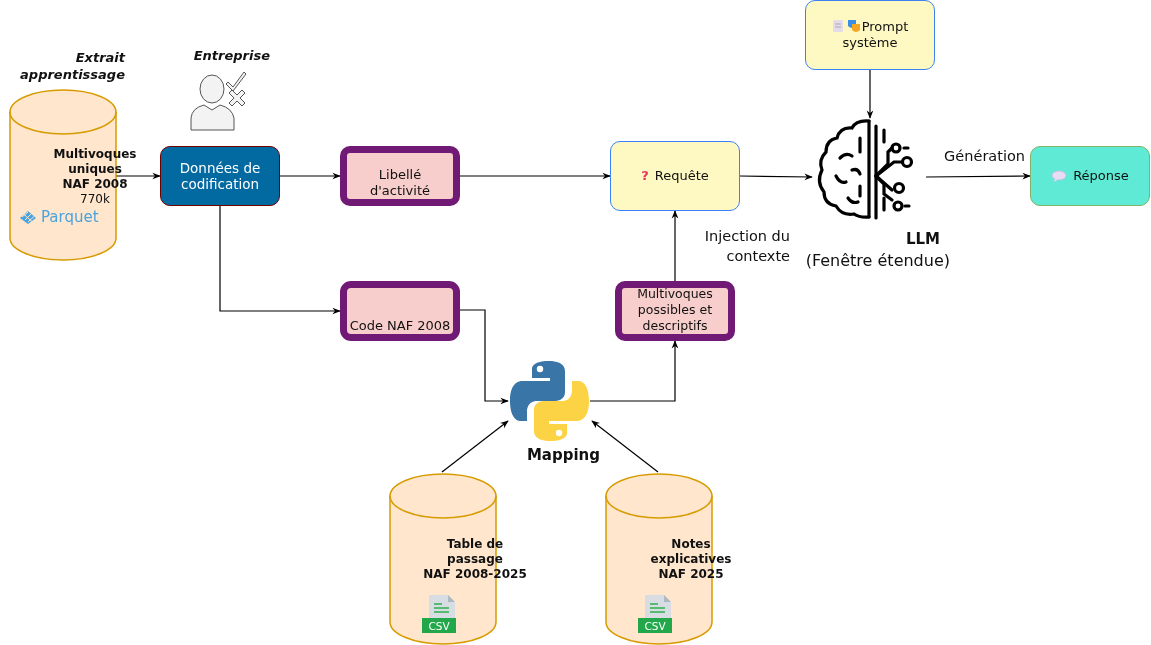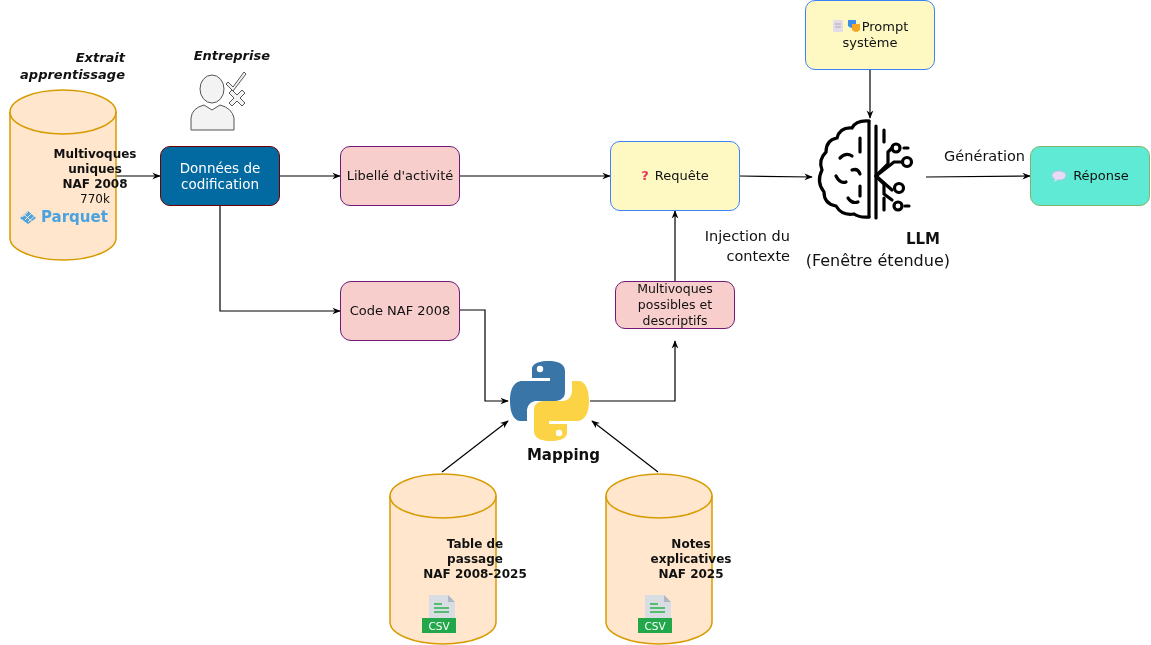--- a/index.html
+++ b/index.html
@@ -3,21 +3,21 @@
 <meta charset="utf-8">
 <style>
   html, body { margin:0; padding:0; background:#ffffff; }
   body { width:1151px; height:645px; position:relative; overflow:hidden;
          font-family:"DejaVu Sans", sans-serif; color:#111; }
   .abs { position:absolute; }
   svg.wires { position:absolute; left:0; top:0; }
   .box { position:absolute; display:flex; align-items:center; justify-content:center;
          text-align:center; border-radius:10px; box-sizing:border-box; font-size:13px; line-height:16px; }
   .red-dark { background:#0369a1; border:1px solid #6f0000; color:#fff; font-size:13.5px; }
-  .pink { background:#f8cecc; border:1px solid #701a75; }
+  .pink { background:#f8cecc; border:7px solid #701a75;align-items:flex-end; }
   .blue { background:#fef9c3; border:1px solid #3b82f6;text-align:center; }
   .green { background:#5eead4; border:1px solid #82b366; }
   .label { position:absolute; text-align:right; }
   .italic-bold { font-style:italic; font-weight:bold; font-size:13px; }
   .cyl-text { position:absolute; text-align:center; font-size:12px; line-height:15px; font-weight:bold;padding-left:32px; }
   .edge-label { font-size:14.5px; line-height:20px; }
   .emoji { display:inline-block; margin-right:6px; }
 </style>
 </head>
 <body>
@@ -57,21 +57,21 @@
 </div>
 <div class="abs" style="left:18px;top:208px;width:92px;display:flex;align-items:center;gap:3px;">
   <svg width="20" height="16">
     <g fill="#4aa3df">
         <path d="M2,9 L10,2 L18,9 L10,15 Z"></path>
       </g>
     <g stroke="#ffe6cc" stroke-width="1">
         <path d="M6,5.5 L14,12.5 M10,3 L4,8 M13,5 L7,11 M16,7.5 L10,13"></path>
       </g>
   </svg>
-  <span style="color:#4aa3df;font-weight:bold;font-size:15px;">Parquet</span>
+  <span style="color:#4aa3df;font-weight:normal;font-size:15px;">Parquet</span>
 </div>
 
 <div class="label italic-bold" style="left:170px;top:48px;width:100px;">Entreprise</div>
 <svg class="abs" style="left:188px;top:68px;" width="66" height="64">
   <g fill="#f3f3f3" stroke="#555" stroke-width="1">
     <ellipse cx="24" cy="21" rx="12" ry="14"></ellipse>
     <path d="M3,62 L3,50 Q4,40 16,37 L24,42 L32,37 Q44,40 46,50 L46,62 Z"></path>
     <path d="M40,14 L45,19 L56,4 L58,6 L45,23 L38,16 Z"></path>
     <path d="M41,25 L44,22 L49,27 L54,22 L57,25 L52,30 L57,35 L54,38 L49,33 L44,38 L41,35 L46,30 Z"></path>
   </g>
@@ -139,21 +139,21 @@
     <path d="M4,9 L3,12 L7,9.5 Z" fill="#e6dcf3"></path>
   </svg>
   <span>Réponse</span>
 </div>
 
 <div class="label edge-label" style="left:680px;top:226px;width:110px;">
   <div>Injection du</div>
   <div>contexte</div>
 </div>
 
-<div class="box pink" style="left:615px;top:281px;width:120px;height:48px;font-size:12.5px;">
+<div class="box pink" style="left:615px;top:281px;width:120px;height:60px;font-size:12.5px;">
   <span style="width:100px;">Multivoques possibles et descriptifs</span>
 </div>
 
 <svg class="abs" style="left:509px;top:361px;" width="82" height="80" viewBox="0 0 82 80">
   <path d="M40,0 C22,0 23,8 23,8 L23,17 L41,17 L41,20 L13,20 C13,20 1,19 1,40 C1,60 11,60 11,60 L18,60 L18,50 C18,50 18,40 28,40 L46,40 C46,40 56,40 56,31 L56,10 C56,10 57,0 40,0 Z" fill="#3a75a8"></path>
   <circle cx="31" cy="8" r="3.2" fill="#fff"></circle>
   <path d="M41,80 C59,80 58,72 58,72 L58,63 L40,63 L40,60 L68,60 C68,60 80,61 80,40 C80,20 70,20 70,20 L63,20 L63,30 C63,30 63,40 53,40 L35,40 C35,40 25,40 25,49 L25,70 C25,70 24,80 41,80 Z" fill="#fcd344"></path>
   <circle cx="50" cy="72" r="3.2" fill="#fff"></circle>
 </svg>
 <div class="label" style="left:500px;top:446px;width:100px;font-weight:bold;font-size:15px;">Mapping</div>

